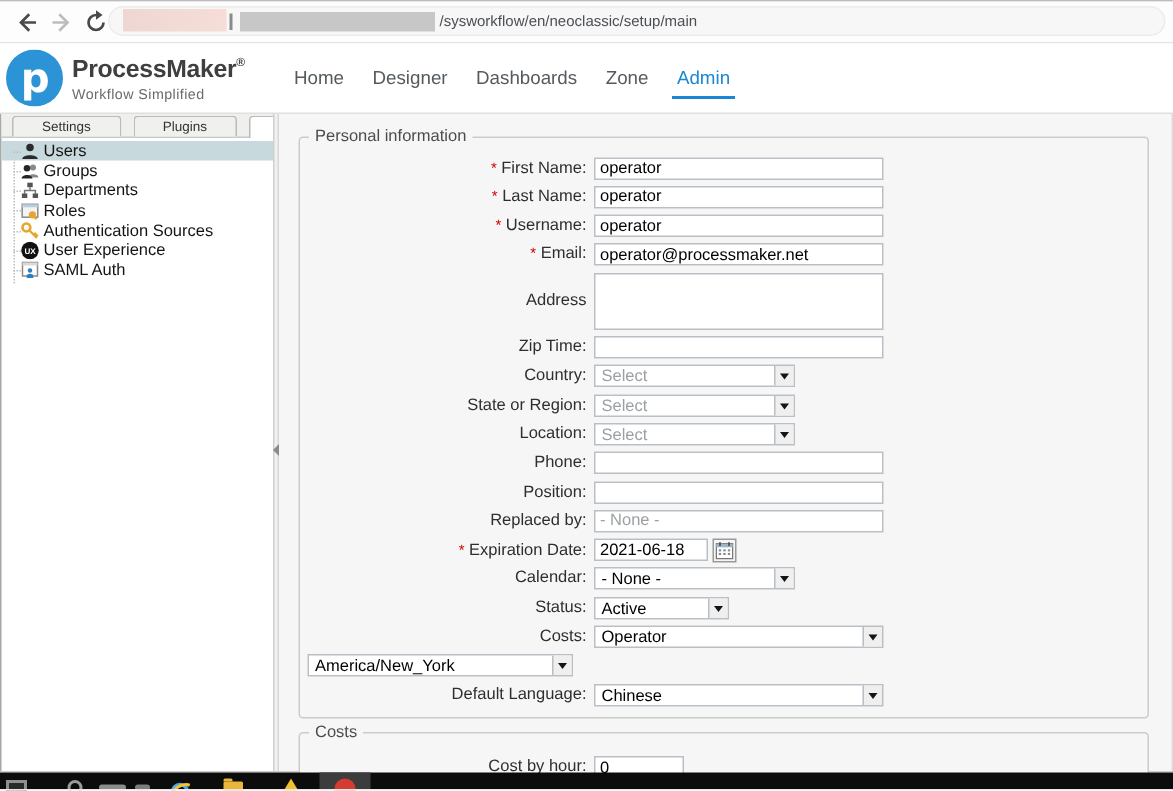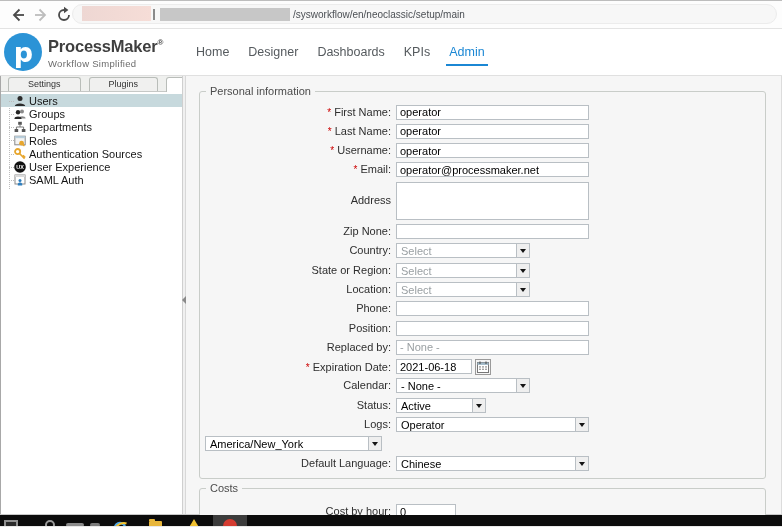--- a/index.html
+++ b/index.html
@@ -141,21 +141,21 @@
     <svg class="logo-mark" viewBox="0 0 38 38">
       <circle cx="19" cy="19" r="19" fill="#2b93d6"></circle>
       <text x="19.5" y="28.5" text-anchor="middle" font-family="DejaVu Sans, sans-serif" font-size="27" font-weight="bold" fill="#ffffff">p</text>
     </svg>
     <div class="brand-line"><span>ProcessMaker</span><span class="brand-reg">®</span></div>
     <div class="brand-tag">Workflow Simplified</div>
     <nav class="mainnav">
         <span class="nav-item">Home</span>
         <span class="nav-item">Designer</span>
         <span class="nav-item">Dashboards</span>
-        <span class="nav-item">KPIs</span>
+        <span class="nav-item">Zone</span>
         <span class="nav-item active">Admin</span>
       </nav>
   </div>
 
   <div class="content">
     <aside class="sidebar">
       <div class="tabstrip">
           <span class="tab">Settings</span>
           <span class="tab">Plugins</span>
           <span class="tab active">Users</span>
@@ -257,21 +257,21 @@
             </div>
             <div class="frow" style="top: 70.4px;">
               <label class="flabel"><span class="req">*</span><span>Email:</span></label>
               <input class="ctrl tin" type="text" readonly="readonly" value="operator@processmaker.net" style="width: 193px;">
             </div>
             <div class="frow" style="top: 89.7px;">
               <label class="flabel"><span>Address</span></label>
               <textarea class="ctrl tarea" style="width: 193px;"></textarea>
             </div>
             <div class="frow" style="top: 132px;">
-              <label class="flabel"><span>Zip None:</span></label>
+              <label class="flabel"><span>Zip Time:</span></label>
               <input class="ctrl tin" type="text" readonly="readonly" style="width: 193px;">
             </div>
             <div class="frow" style="top: 151.3px;">
               <label class="flabel"><span>Country:</span></label>
               <div class="ctrl sel" style="width: 134px;">
                 <span class="sel-text muted">Select</span>
                 <span class="sel-btn"></span>
               </div>
             </div>
             <div class="frow" style="top: 170.6px;">
@@ -329,21 +329,21 @@
               </div>
             </div>
             <div class="frow" style="top: 305.7px;">
               <label class="flabel"><span>Status:</span></label>
               <div class="ctrl sel" style="width: 90px;">
                 <span class="sel-text">Active</span>
                 <span class="sel-btn"></span>
               </div>
             </div>
             <div class="frow" style="top: 325px;">
-              <label class="flabel"><span>Logs:</span></label>
+              <label class="flabel"><span>Costs:</span></label>
               <div class="ctrl sel" style="width: 193px;">
                 <span class="sel-text">Operator</span>
                 <span class="sel-btn"></span>
               </div>
             </div>
             <div class="frow" style="top: 344.3px;">
               <div class="ctrl sel" style="width: 177px;">
                 <span class="sel-text">America/New_York</span>
                 <span class="sel-btn"></span>
               </div>

